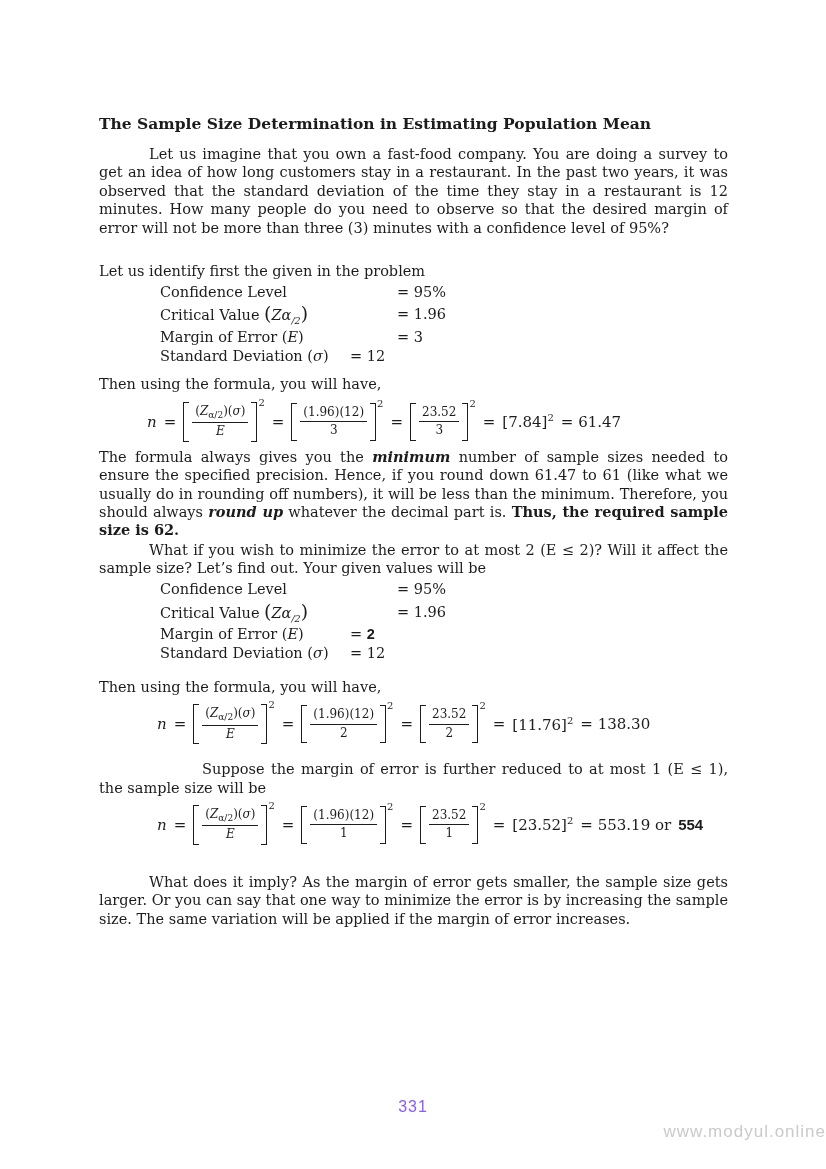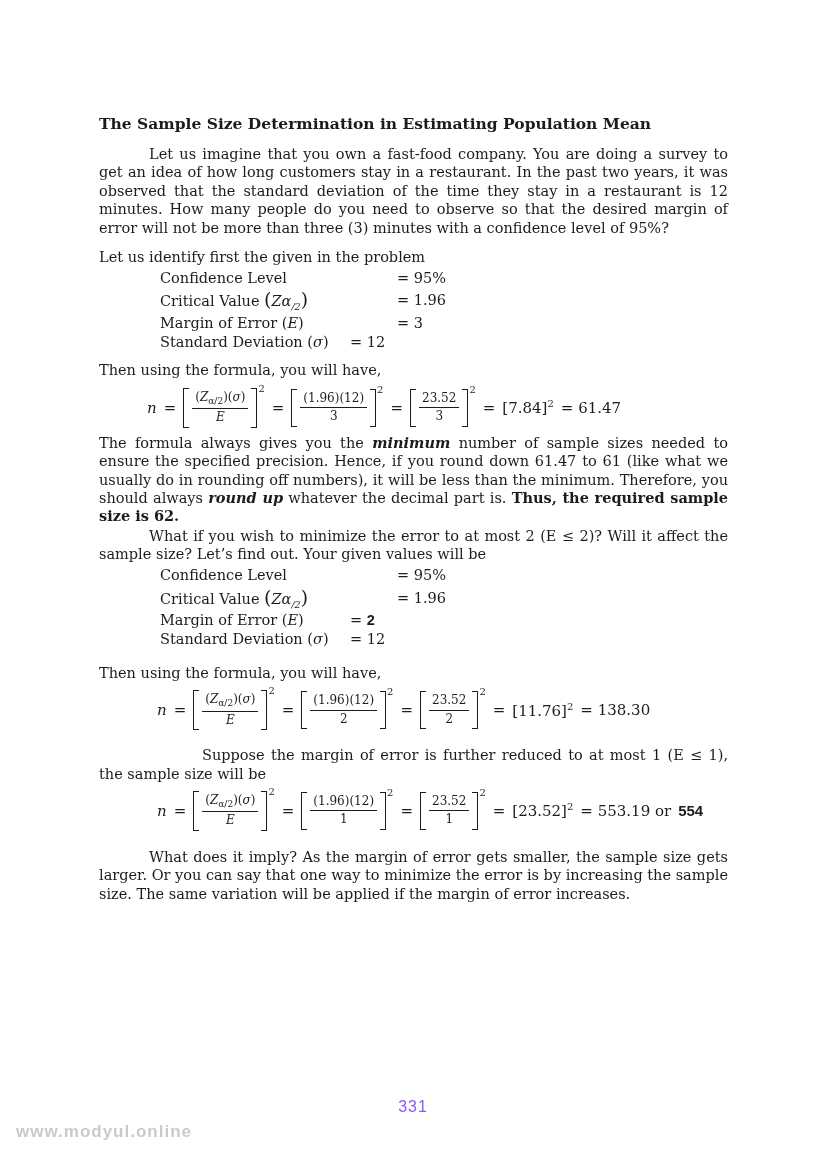--- a/index.html
+++ b/index.html
@@ -28,24 +28,24 @@
 
   .heading {
     font-size:15.5px;
     font-weight:bold;
     line-height:19px;
     margin:13px 0 0 0;
   }
   .mt12 { margin-top:12px; }
   .mt11 { margin-top:11px; }
   .mt10 { margin-top:10px; }
-  .mt9  { margin-top:11px; }
+  .mt9  { margin-top:25px; }
   .mt7  { margin-top:1px; }
   .mt6  { margin-top:6px; }
-  .mt5  { margin-top:12px; }
+  .mt5  { margin-top:23px; }
   .mt15 { margin-top:15px; }
 
   .bi { font-weight:bold; font-style:italic; }
   .b  { font-weight:bold; }
   .sans { font-family:"Liberation Sans", sans-serif; font-weight:bold; }
 
   
   .given { padding-left:61px; margin-top:2px; }
   .grow { position:relative; display:flex; align-items:center; height:19px; font-size:14.5px; }
   .grow.tall { height:26px; }
@@ -87,26 +87,25 @@
 
   
   .page-num {
     position:absolute; top:1098px; left:0; right:0;
     text-align:center;
     font-family:"Liberation Sans", sans-serif;
     font-size:16px; letter-spacing:1px;
     color:#8b5cf6;
   }
   .watermark {
-    position:absolute; top:1122px; left:16px; right:0;
-    text-align:left;
+    position:absolute; top:1122px; left:8px; right:0;
+    text-align:right;
     font-family:"Liberation Sans", sans-serif;
     font-size:17px; letter-spacing:1px;
     color:#cacaca;
-    font-weight:bold;
   }
 </style>
 </head>
 <body>
 
 <div class="content">
 
 
   <h2 class="heading">The Sample Size Determination in Estimating Population Mean</h2>
 

